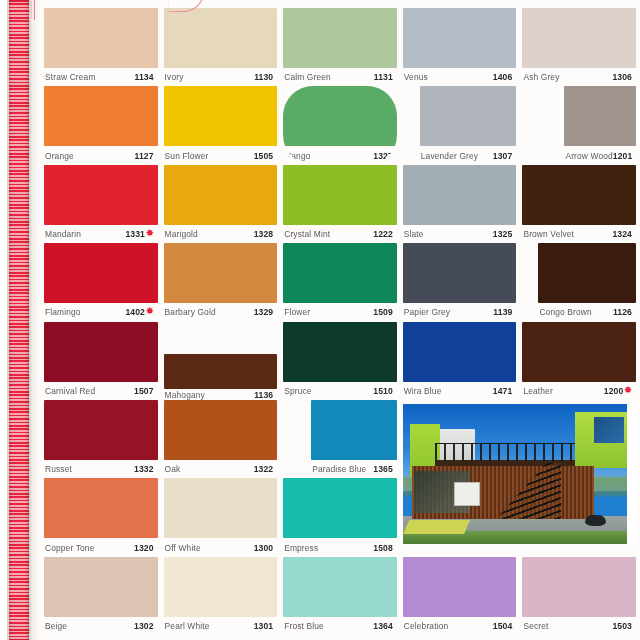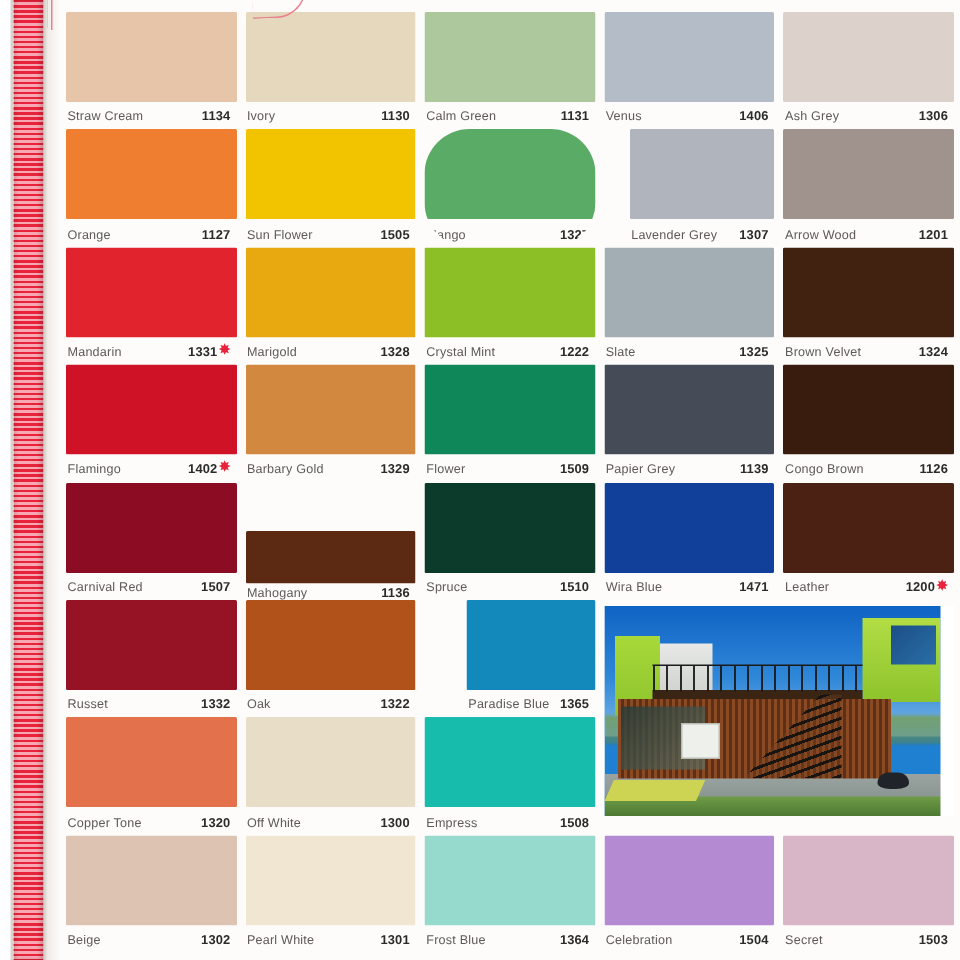--- a/index.html
+++ b/index.html
@@ -331,21 +331,21 @@
       </div>
       <div class="cell" style="grid-area: 2 / 4; margin-left: 17px;">
         <div class="chip" style="background: rgb(176, 180, 189);"></div>
         <div class="caption">
           <span class="cname">Lavender Grey</span>
           <span class="ccode">
             <span>1307</span>
           </span>
         </div>
       </div>
-      <div class="cell" style="grid-area: 2 / 5;">
+      <div class="cell" style="grid-area: 2 / 5; margin-left: 42px;">
         <div class="chip" style="background: rgb(160, 146, 141);"></div>
         <div class="caption">
           <span class="cname">Arrow Wood</span>
           <span class="ccode">
             <span>1201</span>
           </span>
         </div>
       </div>
       <div class="cell" style="grid-area: 3 / 1;">
         <div class="chip" style="background: rgb(225, 35, 46);"></div>
@@ -423,21 +423,21 @@
       </div>
       <div class="cell" style="grid-area: 4 / 4;">
         <div class="chip" style="background: rgb(69, 76, 87);"></div>
         <div class="caption">
           <span class="cname">Papier Grey</span>
           <span class="ccode">
             <span>1139</span>
           </span>
         </div>
       </div>
-      <div class="cell" style="grid-area: 4 / 5;">
+      <div class="cell" style="grid-area: 4 / 5; margin-left: 16px;">
         <div class="chip" style="background: rgb(58, 28, 15);"></div>
         <div class="caption">
           <span class="cname">Congo Brown</span>
           <span class="ccode">
             <span>1126</span>
           </span>
         </div>
       </div>
       <div class="cell" style="grid-area: 5 / 1;">
         <div class="chip" style="background: rgb(140, 12, 35);"></div>

